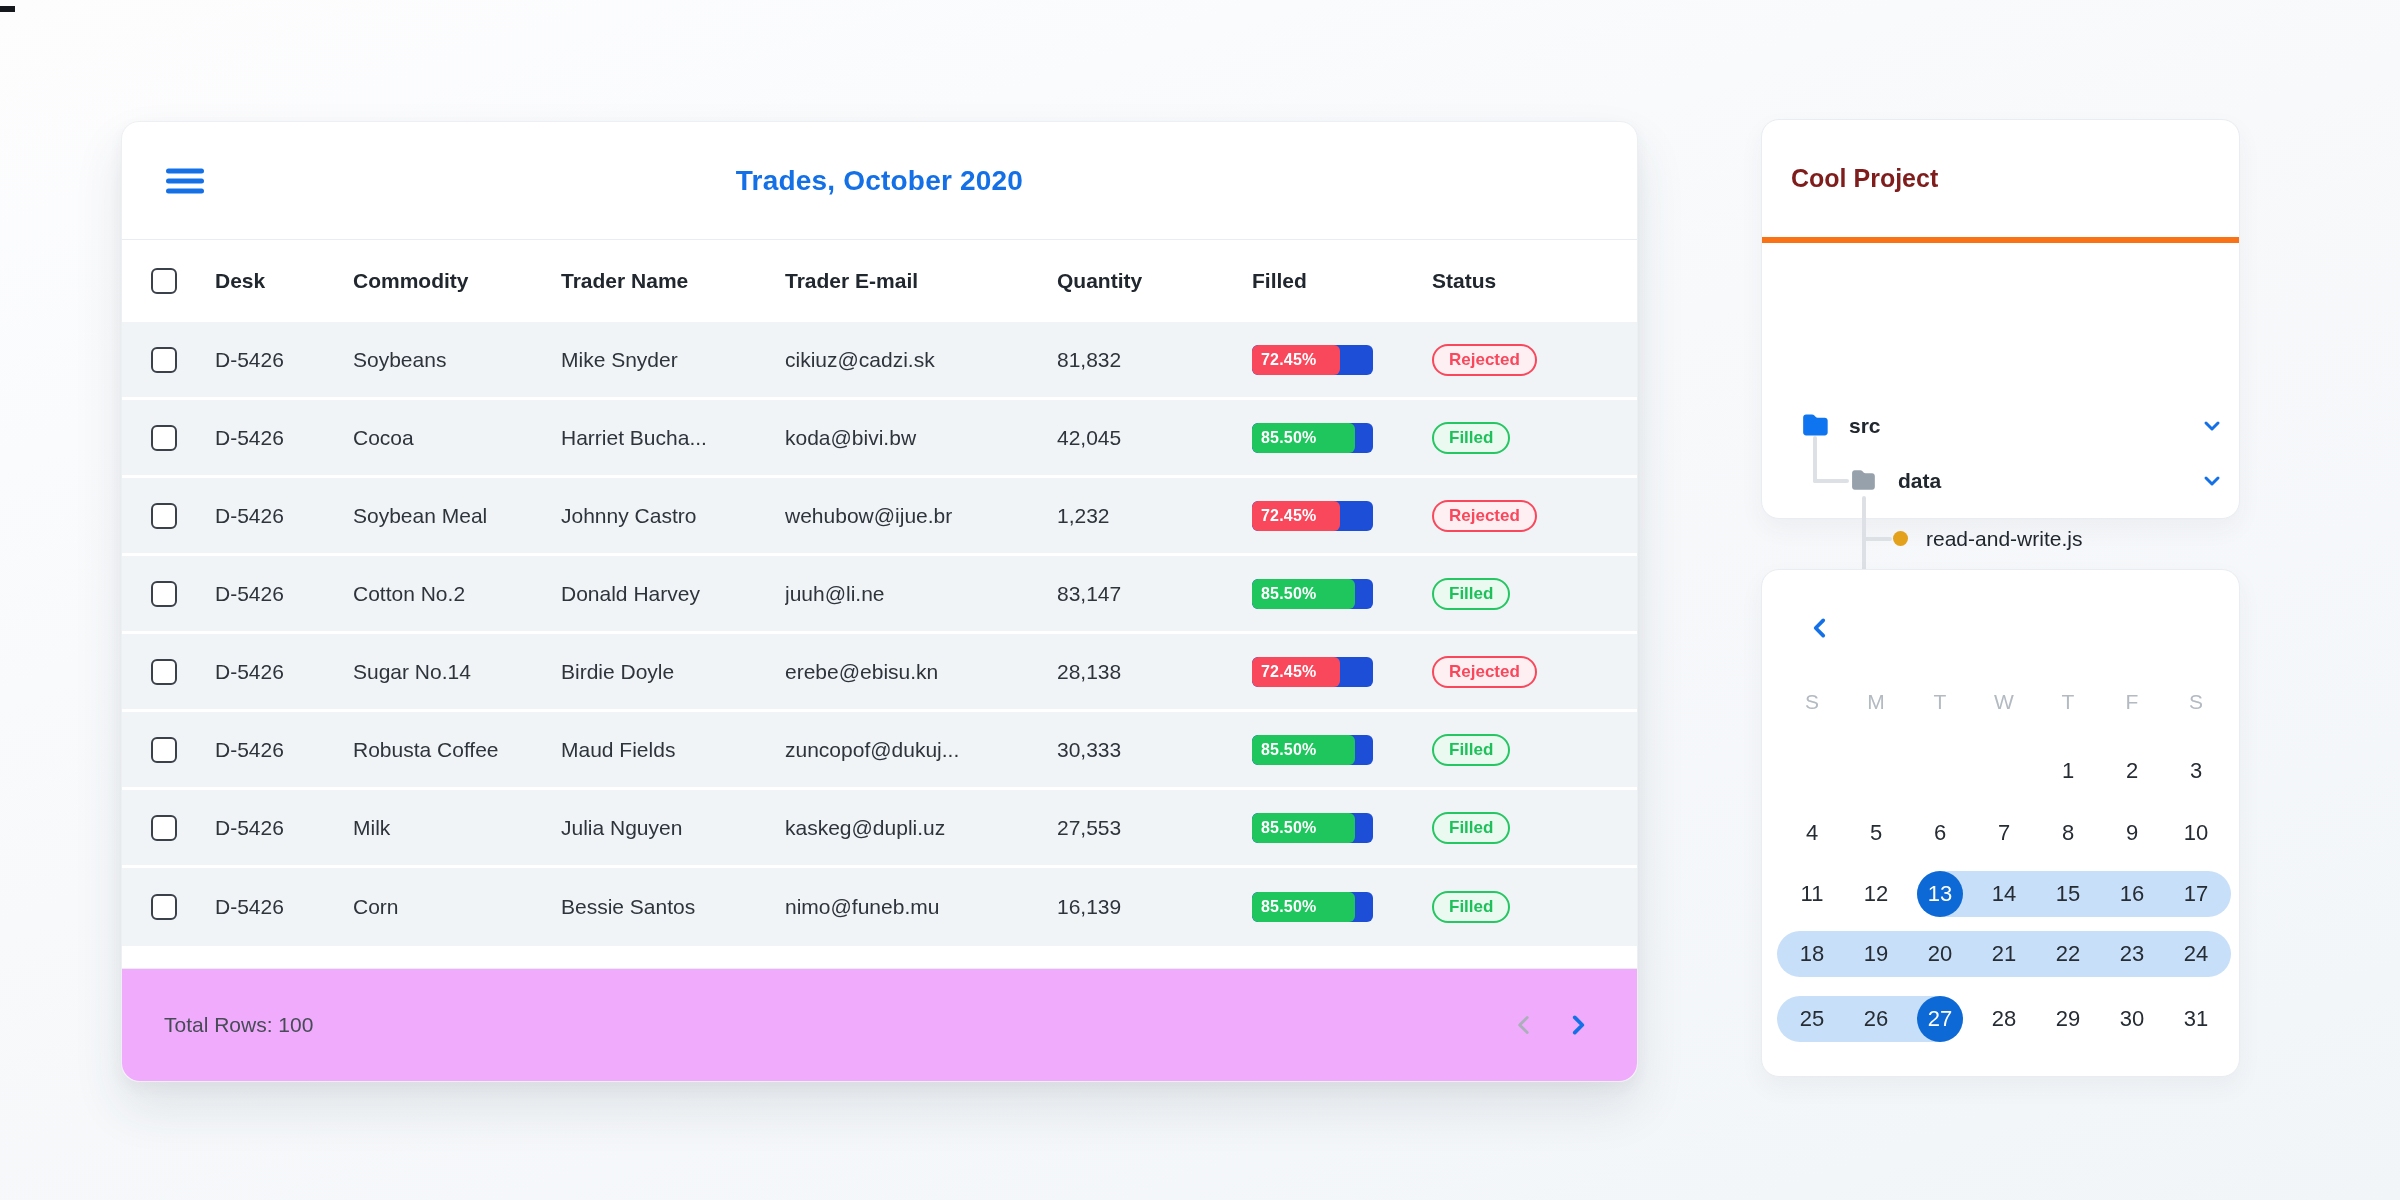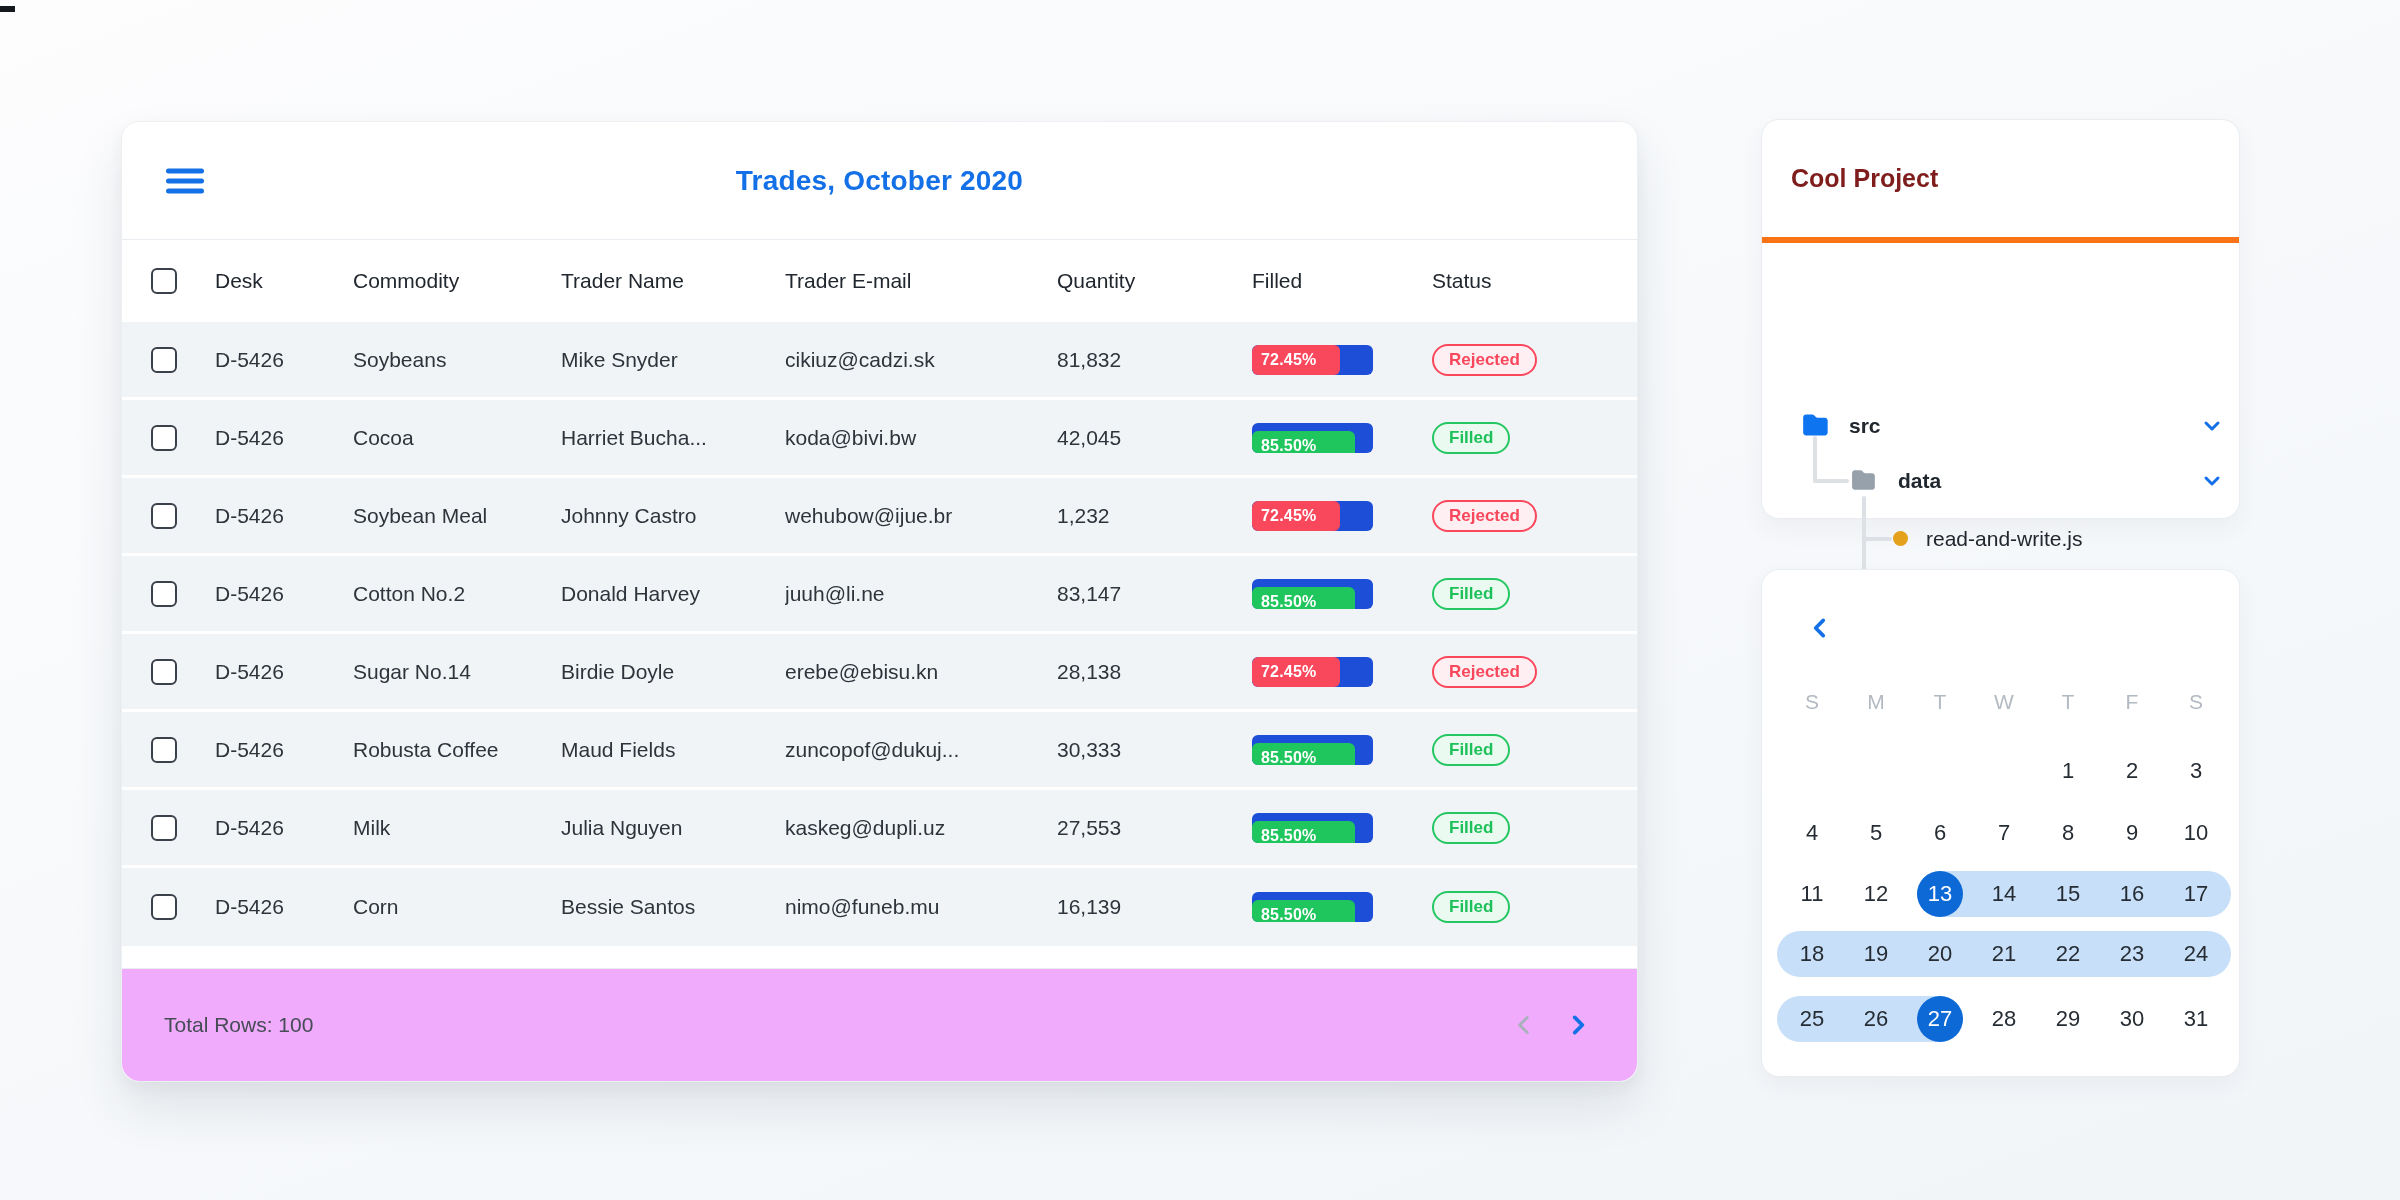--- a/index.html
+++ b/index.html
@@ -19,32 +19,32 @@
   }
   .card-header { position:relative; height:118px; border-bottom:1px solid #e9edf1; display:flex; align-items:center; justify-content:center; }
   .hamburger { position:absolute; left:44px; top:50%; transform:translateY(-50%); width:38px; cursor:pointer; }
   .hamburger span { display:block; height:5px; border-radius:3px; background:#1470e6; margin:5px 0; }
   .card-title { font-size:28px; font-weight:700; color:#1470e6; letter-spacing:.2px; }
 
   .thead, .trow {
     display:grid; grid-template-columns:64px 138px 208px 224px 272px 195px 180px 1fr;
     align-items:center; padding:0 29px;
   }
-  .thead { height:82px; font-size:21px; font-weight:400; color:#21272e; background:#fff; }
+  .thead { height:82px; font-size:21px; font-weight:700; color:#21272e; background:#fff; }
   .trow { height:78px; background:#f1f4f6; border-bottom:3px solid #fff; font-size:21px; color:#2e343c; }
   .trow:last-child { border-bottom:none; }
   .cell { white-space:nowrap; overflow:hidden; text-overflow:ellipsis; padding-right:14px; }
 
   .checkbox { width:26px; height:26px; border:2.5px solid #3a414b; border-radius:6px; background:#fff; cursor:pointer; }
 
   .bar { position:relative; width:121px; height:30px; border-radius:6px; background:#1d4ed8; overflow:hidden; }
   .bar-fill { height:100%; border-radius:6px; display:flex; align-items:center; padding-left:9px;
               color:#fff; font-weight:700; font-size:16px; letter-spacing:.2px; }
   .fill-red   { background:#f9475c; }
-  .fill-green { background:#1fc55d;margin-top:8px; }
+  .fill-green { background:#1fc55d; }
 
   .pill { display:inline-flex; align-items:center; justify-content:center; padding:4px 15px;
           border-radius:999px; border:2.5px solid; font-size:17px; font-weight:700; }
   .pill-rejected { color:#f9475c; border-color:#f9475c; background:#fef0f2; }
   .pill-filled   { color:#1ec05a; border-color:#25c763; background:#eafaf0; }
 
   .tfoot {
     position:absolute; left:0; right:0; bottom:0; height:113px; border-top:1px solid #e9edf1;
     display:flex; align-items:center; justify-content:space-between; padding:0 44px 0 42px;
     font-size:21px; color:#454c55; background:#f0abfc; border-radius:0 0 18px 18px;

